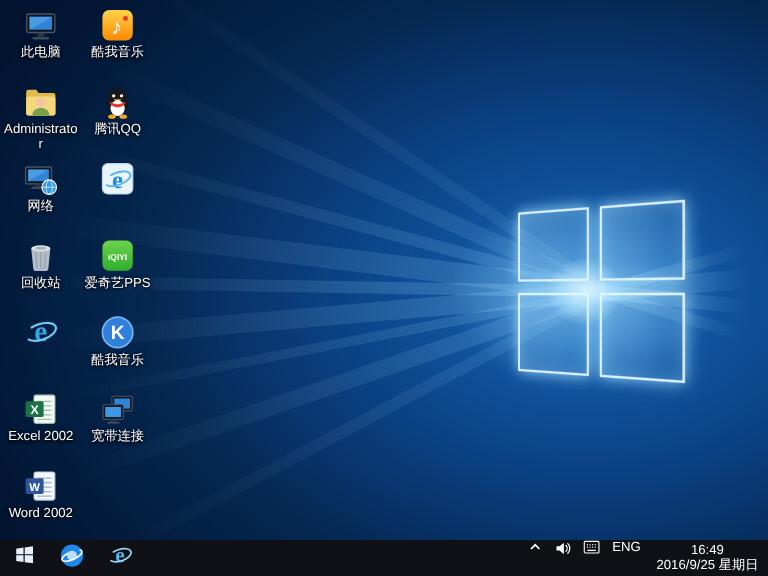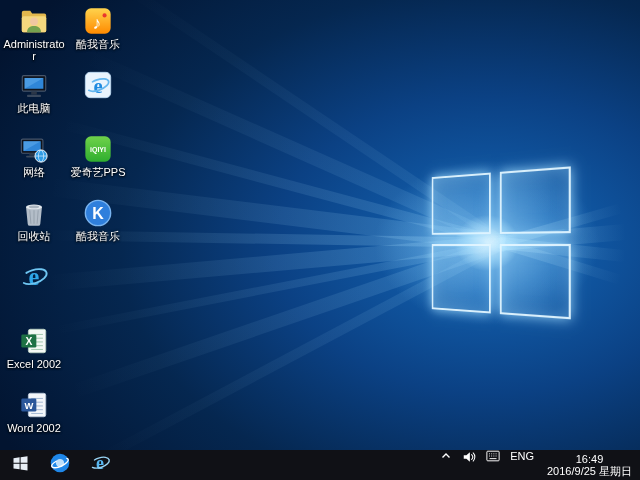--- a/index.html
+++ b/index.html
@@ -88,40 +88,40 @@
     <div class="pane"></div>
     <div class="pane"></div>
   </div>
 </div>
 
 <div class="icons">
 
   <div class="dicon">
     <span class="ic">
       <svg width="30" height="30" viewBox="0 0 32 32">
-        <path d="M3 7a2 2 0 0 1 2-2h7l2 3h13a2 2 0 0 1 2 2v16a2 2 0 0 1-2 2H5a2 2 0 0 1-2-2z" fill="#e3b84e"></path>
-        <rect x="3" y="11" width="26" height="17" rx="2" fill="#f5d87e"></rect>
-        <circle cx="16" cy="16.5" r="4.2" fill="#f1c7a1"></circle>
-        <path d="M8.5 28c0-4.6 3.6-6.6 7.5-6.6s7.5 2 7.5 6.6z" fill="#76a24f"></path>
-      </svg>
-    </span>
-    <span class="lbl">Administrator</span>
-  </div>
-
-  <div class="dicon">
-    <span class="ic">
-      <svg width="30" height="30" viewBox="0 0 32 32">
         <rect x="3.5" y="6" width="25" height="16.5" rx="1.5" fill="#10141c" stroke="#46556b" stroke-width="1.2"></rect>
         <rect x="6" y="8.5" width="20" height="11.5" fill="#2f86d8"></rect>
         <path d="M6 8.5l20 0-20 11.5z" fill="#55a4e8" opacity=".7"></path>
         <rect x="13" y="23" width="6" height="3.2" fill="#2b3647"></rect>
         <rect x="8.5" y="26.5" width="15" height="2.2" rx="1" fill="#3a485c"></rect>
       </svg>
     </span>
     <span class="lbl">此电脑</span>
+  </div>
+
+  <div class="dicon">
+    <span class="ic">
+      <svg width="30" height="30" viewBox="0 0 32 32">
+        <path d="M3 7a2 2 0 0 1 2-2h7l2 3h13a2 2 0 0 1 2 2v16a2 2 0 0 1-2 2H5a2 2 0 0 1-2-2z" fill="#e3b84e"></path>
+        <rect x="3" y="11" width="26" height="17" rx="2" fill="#f5d87e"></rect>
+        <circle cx="16" cy="16.5" r="4.2" fill="#f1c7a1"></circle>
+        <path d="M8.5 28c0-4.6 3.6-6.6 7.5-6.6s7.5 2 7.5 6.6z" fill="#76a24f"></path>
+      </svg>
+    </span>
+    <span class="lbl">Administrator</span>
   </div>
 
   <div class="dicon">
     <span class="ic">
       <svg width="30" height="30" viewBox="0 0 32 32">
         <rect x="2.5" y="5.5" width="23" height="15" rx="1.5" fill="#10141c" stroke="#46556b" stroke-width="1.2"></rect>
         <rect x="4.8" y="7.8" width="18.4" height="10.4" fill="#2f86d8"></rect>
         <path d="M4.8 7.8l18.4 0-18.4 10.4z" fill="#55a4e8" opacity=".7"></path>
         <rect x="11" y="20.5" width="5" height="2.6" fill="#2b3647"></rect>
         <rect x="7.5" y="23.1" width="12" height="2" rx="1" fill="#3a485c"></rect>
@@ -188,20 +188,35 @@
             </linearGradient>
           </defs>
         <rect x="2.5" y="2.5" width="27" height="27" rx="6" fill="url(#gKuwo)"></rect>
         <text x="15" y="24" font-size="19" font-weight="bold" fill="#fff" text-anchor="middle">♪</text>
         <circle cx="23" cy="10" r="2.2" fill="#e8382d"></circle>
       </svg>
     </span>
     <span class="lbl">酷我音乐</span>
   </div>
 
+  <div class="dicon">
+    <span class="ic">
+      <svg width="30" height="30" viewBox="0 0 32 32">
+        <ellipse cx="16" cy="15.5" rx="9.5" ry="12" fill="#15181d"></ellipse>
+        <circle cx="12.5" cy="10.5" r="1.5" fill="#fff"></circle>
+        <circle cx="19.5" cy="10.5" r="1.5" fill="#fff"></circle>
+        <path d="M12.5 13.5h7l-3.5 3z" fill="#f7a823"></path>
+        <ellipse cx="16" cy="21.5" rx="6.3" ry="7" fill="#fefefe"></ellipse>
+        <path d="M8.8 15.8q7.2 4.4 14.4 0l-1.6 3.4q-5.6 3.2-11.2 0z" fill="#e23a2e"></path>
+        <ellipse cx="11" cy="29" rx="3.4" ry="1.8" fill="#f7a823"></ellipse>
+        <ellipse cx="21" cy="29" rx="3.4" ry="1.8" fill="#f7a823"></ellipse>
+      </svg>
+    </span>
+    <span class="lbl">腾讯QQ</span>
+  </div>
 
   <div class="dicon">
     <span class="ic">
       <svg width="30" height="30" viewBox="0 0 32 32">
         <rect x="2.5" y="2.5" width="27" height="27" rx="5" fill="#eaf4fd" stroke="#bcd8f0"></rect>
         <text x="16" y="24" font-size="22" font-weight="bold" fill="#1f8ae0" text-anchor="middle" font-family="Liberation Serif, serif">e</text>
         <ellipse cx="16" cy="16" rx="12" ry="5.5" fill="none" stroke="#64b6ef" stroke-width="1.8" transform="rotate(-20 16 16)" stroke-dasharray="26 12" stroke-linecap="round"></ellipse>
       </svg>
     </span>
   </div>
@@ -227,20 +242,33 @@
     <span class="ic">
       <svg width="30" height="30" viewBox="0 0 32 32">
         <circle cx="16" cy="16" r="13.5" fill="#2f7fdc"></circle>
         <circle cx="16" cy="16" r="13.5" fill="none" stroke="#79b4f0" stroke-width="1.5"></circle>
         <text x="16" y="22" font-size="17" font-weight="bold" fill="#fff" text-anchor="middle">K</text>
       </svg>
     </span>
     <span class="lbl">酷我音乐</span>
   </div>
 
+  <div class="dicon">
+    <span class="ic">
+      <svg width="30" height="30" viewBox="0 0 32 32">
+        <rect x="11" y="4.5" width="18" height="13" rx="1.2" fill="#10141c" stroke="#46556b"></rect>
+        <rect x="13" y="6.5" width="14" height="9" fill="#2f86d8"></rect>
+        <rect x="3" y="12" width="18" height="13" rx="1.2" fill="#10141c" stroke="#46556b"></rect>
+        <rect x="5" y="14" width="14" height="9" fill="#3f97e4"></rect>
+        <rect x="9" y="25" width="6" height="2.2" fill="#2b3647"></rect>
+        <rect x="6.5" y="27.2" width="11" height="1.8" rx=".9" fill="#3a485c"></rect>
+      </svg>
+    </span>
+    <span class="lbl">宽带连接</span>
+  </div>
 
 </div>
 
 <div class="taskbar">
 
   <div class="tb-btn">
     <span>
       <svg width="17" height="17" viewBox="0 0 17 17" fill="#e8eef5">
         <path d="M1.5 3.2L7.6 2.3V7.8H1.5z"></path>
         <path d="M8.6 2.15L15.5 1.2V7.8H8.6z"></path>

